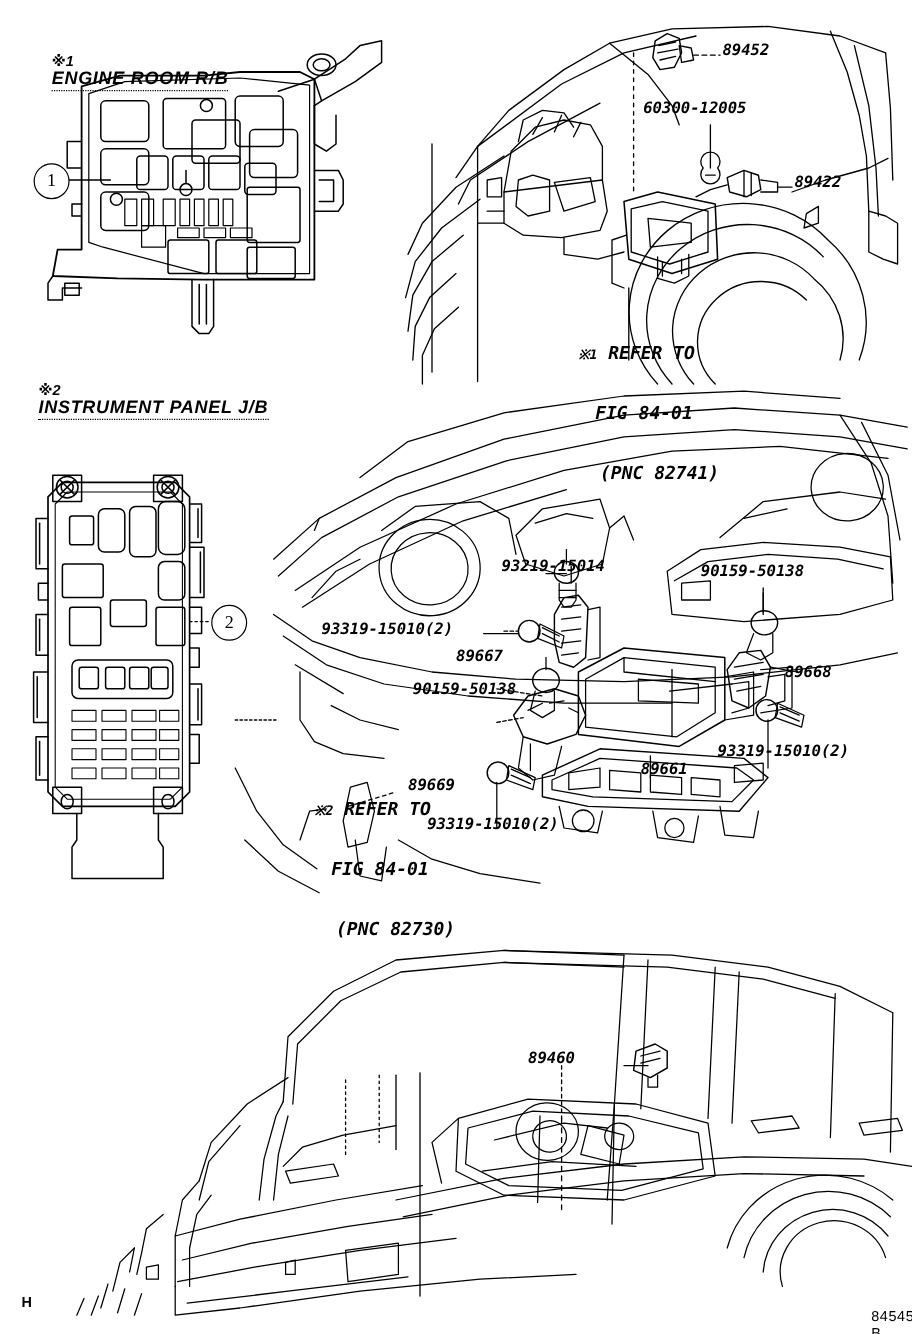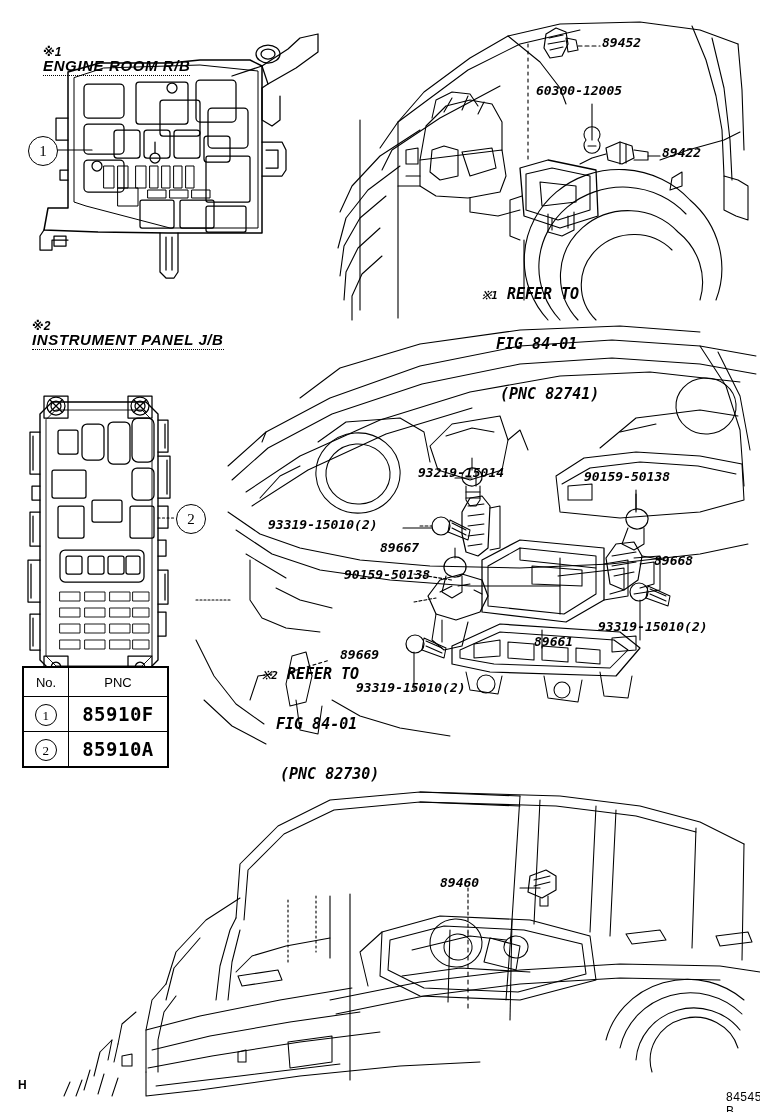--- a/index.html
+++ b/index.html
@@ -499,41 +499,17 @@
   <div class="lbl pnum" style="left:356px;top:681px;">93319-15010(2)</div>
 
   <div class="lbl refer" style="left:262px;top:632px;">
     <div><span class="mk">※2</span> <span>REFER TO</span></div>
     <div style="padding-left:14px;"><span>FIG 84-01</span></div>
     <div style="padding-left:18px;"><span>(PNC 82730)</span></div>
   </div>
 
   <div class="lbl pnum" style="left:440px;top:876px;">89460</div>
 
-  <div class="legend" style="left:22px;top:666px;">
-    <table>
-      <thead>
-        <tr>
-          <th class="lg-h lg-no">No.</th>
-          <th class="lg-h lg-pnc">PNC</th>
-        </tr>
-      </thead>
-      <tbody>
-        <tr>
-          <td class="lg-v lg-no">
-            <span class="cnum">1</span>
-          </td>
-          <td class="lg-v lg-pnc">85910F</td>
-        </tr>
-        <tr>
-          <td class="lg-v lg-no">
-            <span class="cnum">2</span>
-          </td>
-          <td class="lg-v lg-pnc">85910A</td>
-        </tr>
-      </tbody>
-    </table>
-  </div>
 
   <div class="corner" id="edge-mark" style="left:18px;top:1078px;">H</div>
   <div class="corner" id="footer-code" style="left:694px;top:1090px;margin-left:32px;">845457-B</div>
 
 </div>
 
 </body></html>

